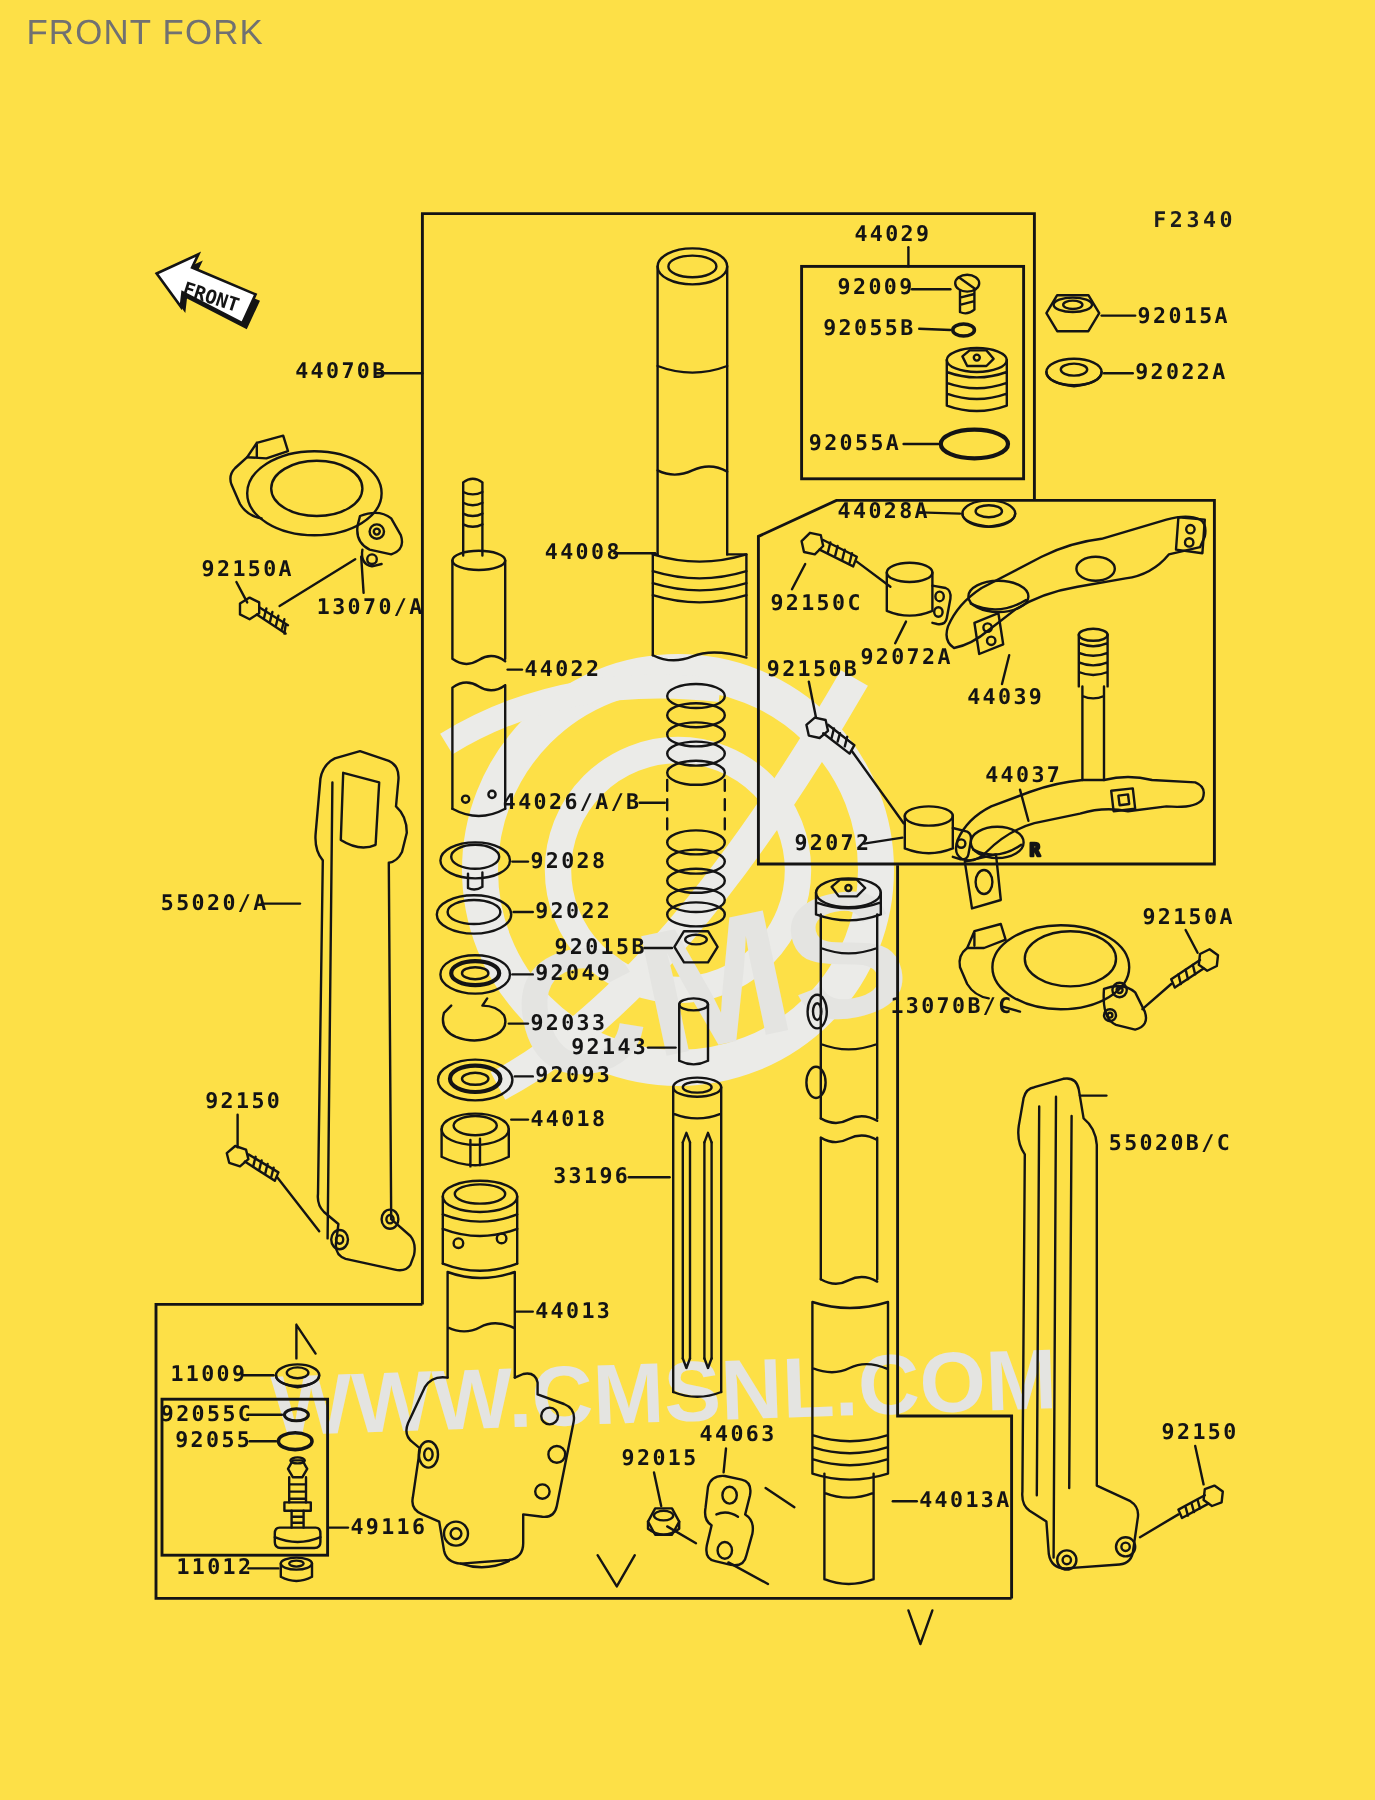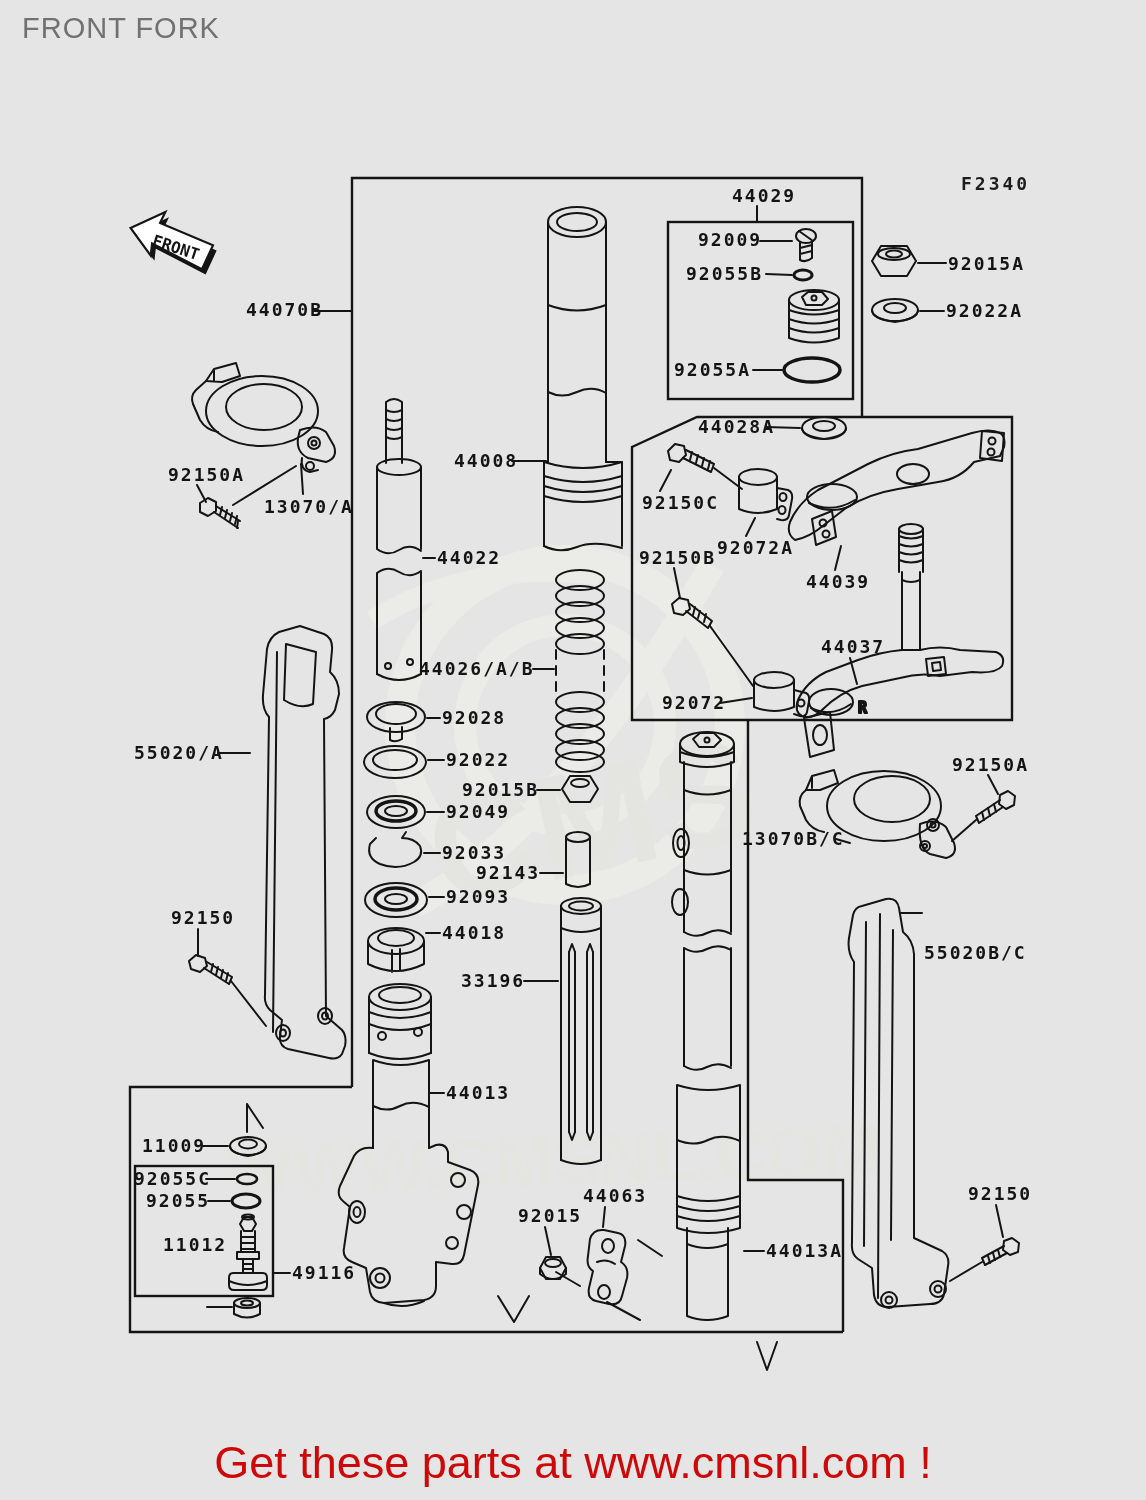--- a/index.html
+++ b/index.html
@@ -1,16 +1,16 @@
 <!DOCTYPE html>
 <html><head>
 <meta charset="utf-8">
 <style>
   html,body{margin:0;padding:0;background:#ffffff;}
-  .stage{position:relative;width:1146px;height:1500px;background:#e5e5e5;overflow:hidden;
+  .stage{position:relative;width:1146px;height:1500px;background:#fde047;overflow:hidden;
          font-family:"DejaVu Sans Mono",monospace;}
   .page-title{position:absolute;left:22px;top:12px;font-family:"Liberation Sans",sans-serif;
          font-size:29px;color:#717171;letter-spacing:1px;}
   .fig-code{position:absolute;left:961px;top:173px;font-size:18px;font-weight:bold;
          letter-spacing:3px;color:#1d1d1d;}
   .part-label{position:absolute;font-size:18px;font-weight:bold;letter-spacing:2px;
          color:#141414;white-space:nowrap;line-height:1.1;}
   .banner{position:absolute;left:0;right:0;top:1437px;text-align:center;
          font-family:"Liberation Sans",sans-serif;font-size:45px;color:#ce0808;}
   svg.art{position:absolute;left:0;top:0;}
@@ -426,21 +426,21 @@
         <line x1="207" y1="1307" x2="232" y2="1307"></line>
         <line x1="545" y1="1227" x2="551" y2="1255"></line>
         <line x1="605" y1="1207" x2="603" y2="1227"></line>
         <line x1="744" y1="1251" x2="764" y2="1251"></line>
         <line x1="996" y1="1205" x2="1003" y2="1237"></line>
       </g>
   </svg>
 
   <div id="labels">
       <div class="part-label" style="left: 246px; top: 300px;">44070B</div>
-      <div class="part-label" style="left: 712px; top: 186px; margin-left: 20px;">44029</div>
+      <div class="part-label" style="left: 712px; top: 186px;">44029</div>
       <div class="part-label" style="left: 698px; top: 230px;">92009</div>
       <div class="part-label" style="left: 686px; top: 264px;">92055B</div>
       <div class="part-label" style="left: 674px; top: 360px;">92055A</div>
       <div class="part-label" style="left: 698px; top: 417px;">44028A</div>
       <div class="part-label" style="left: 948px; top: 254px;">92015A</div>
       <div class="part-label" style="left: 946px; top: 301px;">92022A</div>
       <div class="part-label" style="left: 168px; top: 465px;">92150A</div>
       <div class="part-label" style="left: 264px; top: 497px;">13070/A</div>
       <div class="part-label" style="left: 454px; top: 451px; text-align: right;">44008</div>
       <div class="part-label" style="left: 437px; top: 548px;">44022</div>
@@ -463,21 +463,20 @@
       <div class="part-label" style="left: 662px; top: 693px;">92072</div>
       <div class="part-label" style="left: 742px; top: 829px;">13070B/C</div>
       <div class="part-label" style="left: 952px; top: 755px;">92150A</div>
       <div class="part-label" style="left: 924px; top: 903px; margin-top: 40px;">55020B/C</div>
       <div class="part-label" style="left: 134px; top: 743px;">55020/A</div>
       <div class="part-label" style="left: 171px; top: 908px;">92150</div>
       <div class="part-label" style="left: 142px; top: 1136px;">11009</div>
       <div class="part-label" style="left: 134px; top: 1169px;">92055C</div>
       <div class="part-label" style="left: 146px; top: 1191px;">92055</div>
       <div class="part-label" style="left: 292px; top: 1263px;">49116</div>
-      <div class="part-label" style="left: 147px; top: 1235px; margin-left: 16px;">11012</div>
+      <div class="part-label" style="left: 147px; top: 1297px;">11012</div>
       <div class="part-label" style="left: 518px; top: 1206px;">92015</div>
       <div class="part-label" style="left: 583px; top: 1186px;">44063</div>
       <div class="part-label" style="left: 766px; top: 1241px;">44013A</div>
       <div class="part-label" style="left: 968px; top: 1184px;">92150</div>
     </div>
 
-  <div class="banner">Get these parts at www.cmsnl.com !</div>
 </div>
 
 </body></html>

